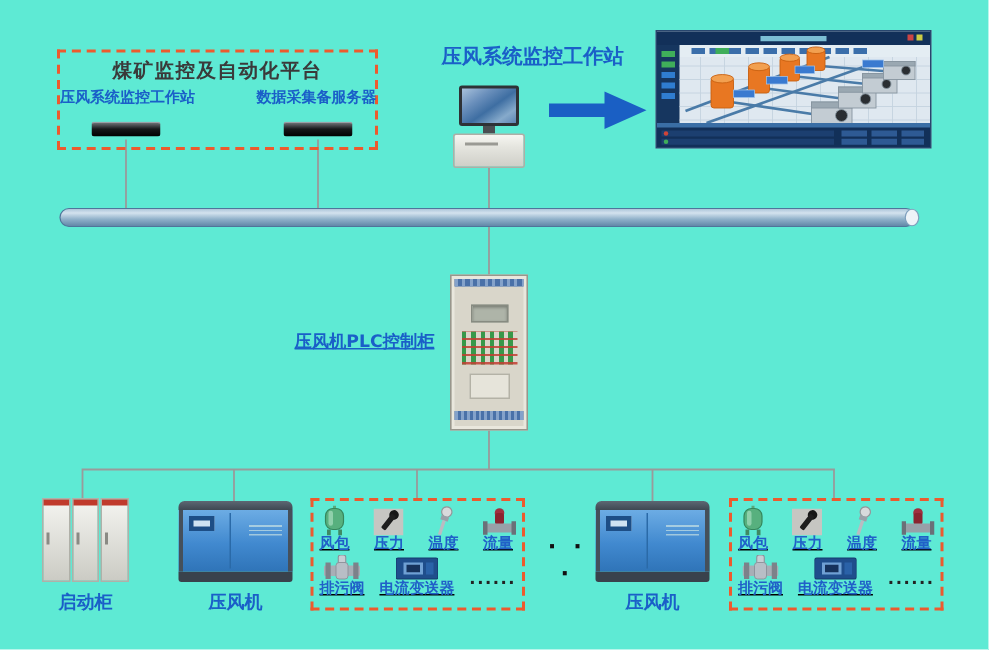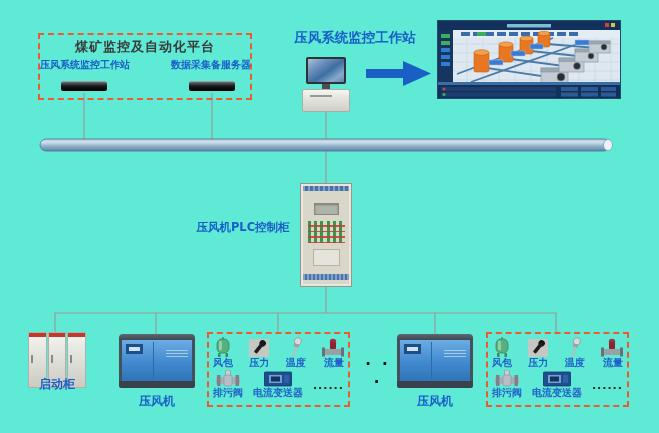--- a/index.html
+++ b/index.html
@@ -31,21 +31,21 @@
   .monitor-stand{left:322px;top:84px;width:8px;height:5px;background:#4a4e52;}
   .pc-box{left:302px;top:89px;width:48px;height:23px;border:1px solid #aeaea6;border-radius:2px;
           background:linear-gradient(#f6f6f2,#e6e6e0 35%,#cfcfc8);}
   .pc-slot{left:310px;top:95px;width:22px;height:2px;background:#9a9a94;}
 
   
   .scada{left:437px;top:20px;width:184px;height:79px;}
 
   
   .plc-label{left:190px;top:220px;width:106px;text-align:center;font-size:11.5px;
-             font-weight:600;color:#1a5fc8;}
+             font-weight:600;color:#1a5fc8;text-decoration:underline;}
   .plc-cabinet{left:300px;top:183px;width:52px;height:104px;background:#d9d6ca;
                border:1px solid #98968c;box-shadow:inset 0 0 0 2px #e9e7dd;}
   .plc-topband{position:absolute;left:2px;top:2px;right:2px;height:5px;background:#4a71a8;
       background-image:repeating-linear-gradient(90deg,#84a2ca 0 2px,rgba(0,0,0,0) 2px 5px);}
   .plc-display{position:absolute;left:13px;top:19px;width:25px;height:12px;background:#aeb4a8;
                border:1px solid #878b81;box-shadow:inset 0 1px 2px rgba(0,0,0,.3);}
   .plc-leds{position:absolute;left:7px;top:37px;width:37px;height:22px;
       background-image:
         repeating-linear-gradient(0deg,rgba(195,62,50,.85) 0 1.5px,rgba(0,0,0,0) 1.5px 5.5px),
         repeating-linear-gradient(90deg,#37984a 0 3px,rgba(0,0,0,0) 3px 6.2px);}
@@ -69,34 +69,34 @@
   .cu-seam{position:absolute;left:34px;top:2px;width:1px;height:37px;background:#2a6aa8;}
   .cu-panel{position:absolute;left:7px;top:4px;width:17px;height:10px;background:#cfe2f2;
             border:3px solid #1d4e86;}
   .cu-vent{position:absolute;right:7px;top:8px;width:22px;height:9px;
       background-image:repeating-linear-gradient(0deg,rgba(230,245,230,.55) 0 1px,rgba(0,0,0,0) 1px 3px);}
   .cu-base{height:7px;background:#39424c;border-radius:0 0 2px 2px;}
   .comp1{left:119px;top:334px;}
   .comp2{left:397px;top:334px;}
 
   .equip-label{font-size:12px;font-weight:bold;color:#1a5fc8;text-align:center;}
-  .lbl-starter{left:18px;top:376px;width:78px;}
+  .lbl-starter{left:18px;top:393px;width:78px;}
   .lbl-comp1{left:119px;top:393px;width:76px;}
   .lbl-comp2{left:397px;top:393px;width:76px;}
 
   .mid-dots{left:358px;top:355px;width:40px;font-size:15px;font-weight:bold;color:#111;
             letter-spacing:3px;text-align:center;}
 
   
   .sensor-box{width:143px;height:75px;border:2px dashed #ed5a2e;padding:3px 4px 2px;}
   .sb1{left:207px;top:332px;}
   .sb2{left:486px;top:332px;}
   .sensor-row{display:flex;justify-content:space-between;align-items:flex-end;}
   .sensor-row.r2{margin-top:1px;}
-  .sensor-item{text-align:right;}
+  .sensor-item{text-align:left;text-decoration:underline;}
   .sensor-item .ic{height:20px;display:flex;align-items:flex-end;justify-content:center;}
   .sensor-item .sl{font-size:10px;font-weight:bold;color:#2060c8;line-height:12px;white-space:nowrap;}
   .r2 .ic{height:17px;}
   .sb-ellipsis{font-size:11px;font-weight:bold;color:#222;letter-spacing:1px;line-height:26px;}
 </style>
 </head>
 <body>
 
 <div class="stage">
 

